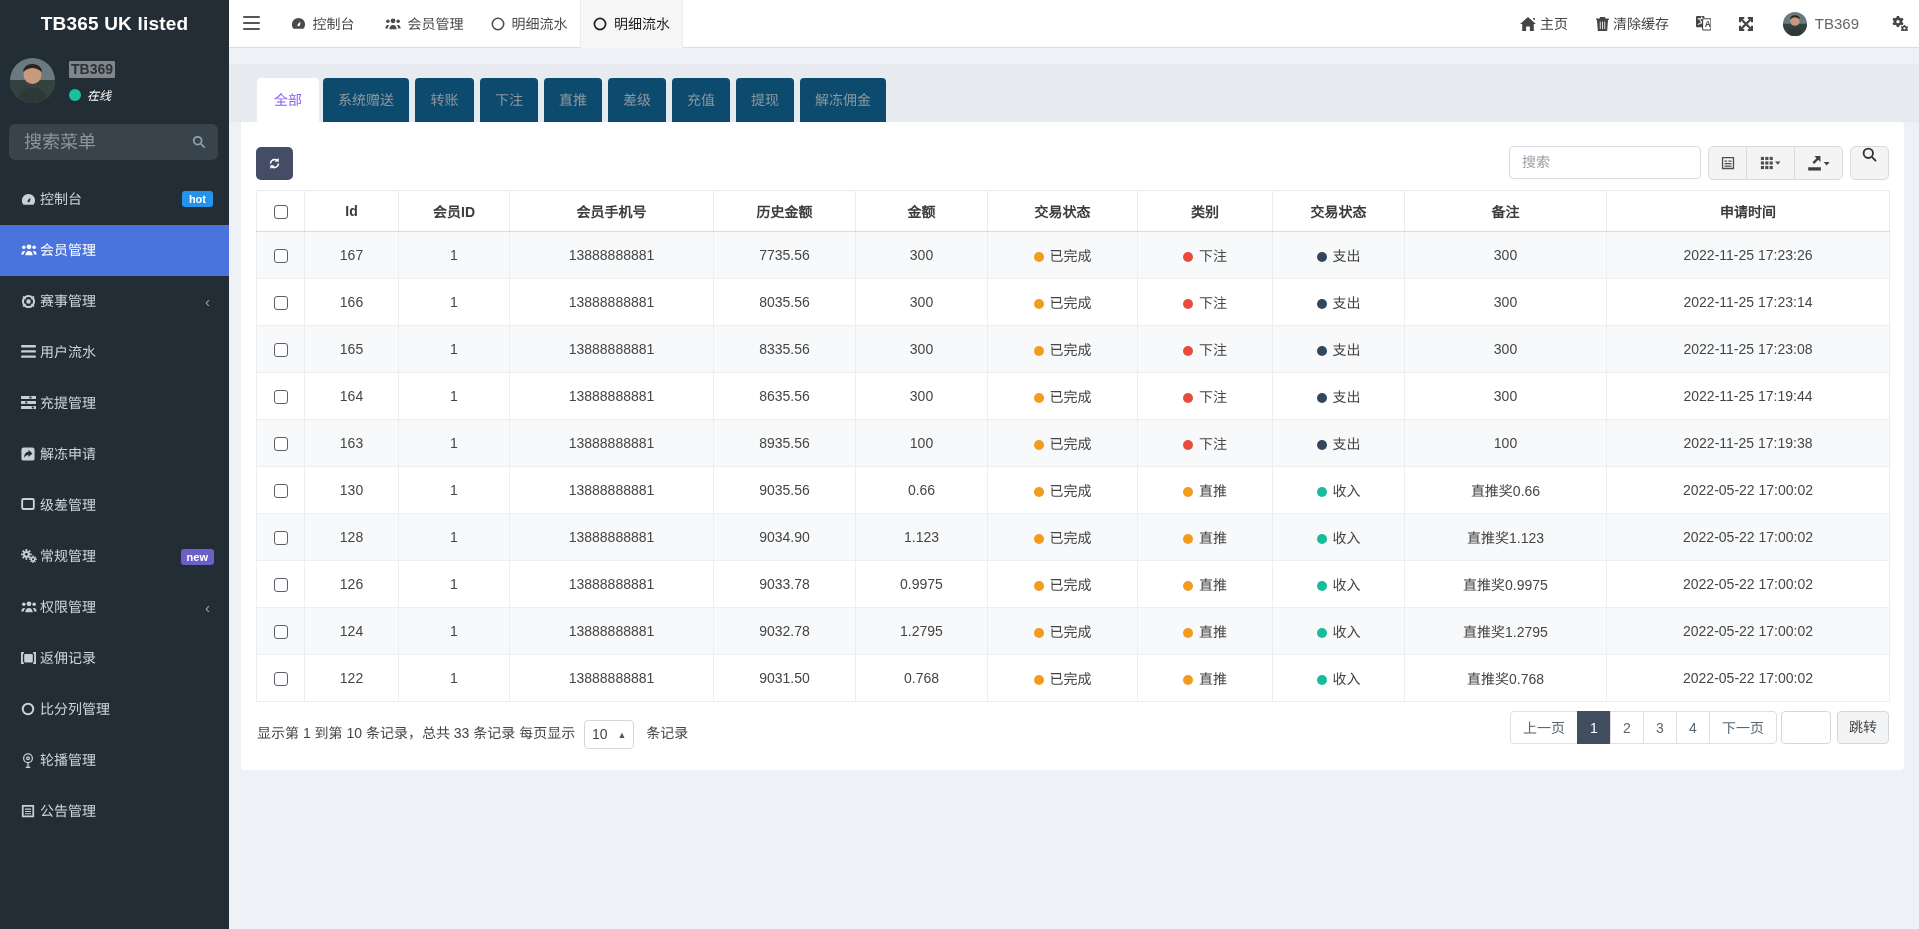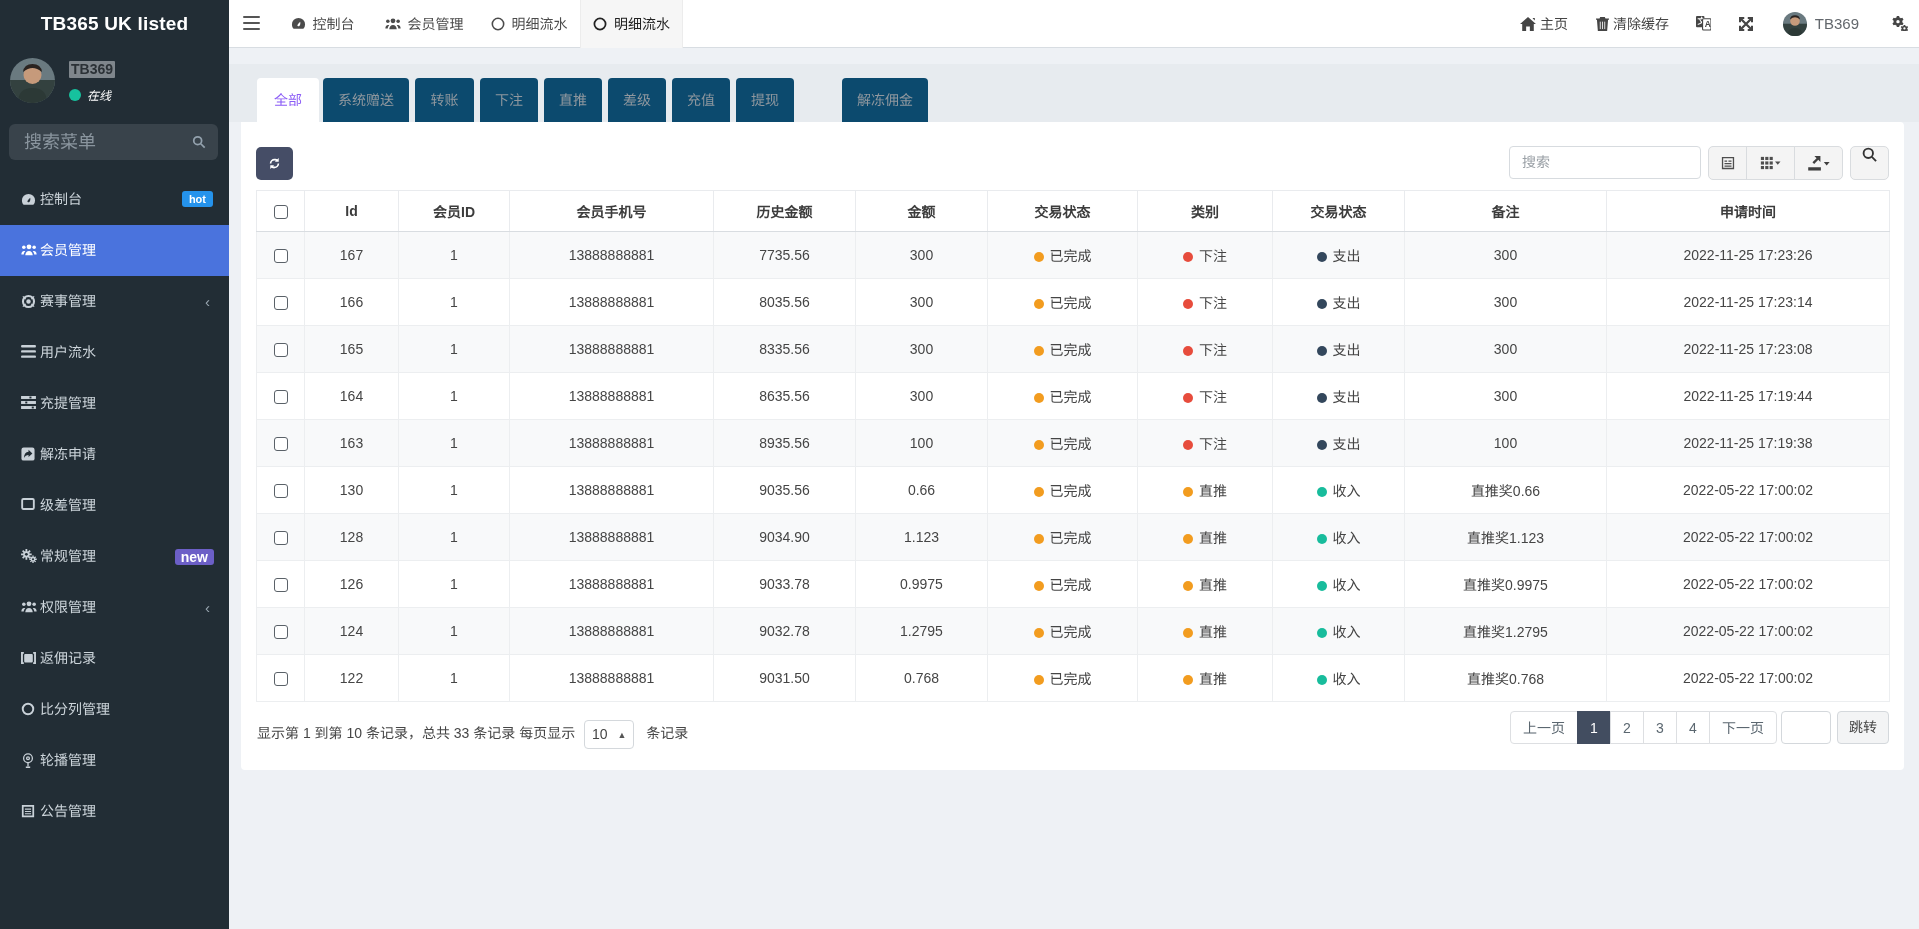--- a/index.html
+++ b/index.html
@@ -14,21 +14,21 @@
 .uname { position:absolute; left:69px; top:5px; background:#7f868c; color:#2b3136; font-size:14px; font-weight:700; padding:0 2px 1px; border-radius:1px; }
 .status { position:absolute; left:69px; top:30px; color:#fff; font-size:12px;font-style:italic; }
 .status i { display:inline-block; width:12px; height:12px; border-radius:50%; background:#16c29e; margin-right:6px; vertical-align:-1px; }
 .msearch { position:absolute; left:9px; top:124px; width:209px; height:36px; background:#39434b; border-radius:6px; color:#8a959e; font-size:18px; line-height:36px; padding-left:15px; }
 .msearch svg { position:absolute; right:12px; top:11px; }
 .menu { position:absolute; left:0; top:174px; width:229px; list-style:none; }
 .menu li { position:relative; height:51px; line-height:51px; color:#ccd4da; font-size:14px; padding-left:40px; }
 .menu li svg { position:absolute; left:21px; top:18px; }
 .menu li.active { background:#4a73dd; color:#fff; }
 .badge-hot { position:absolute; right:16px; top:17px; background:#2593ec; color:#fff; font-size:11px; font-weight:700; line-height:16px; padding:0 7px; border-radius:3px; }
-.badge-new { position:absolute; right:15px; top:18px; background:#6c5fc7; color:#fff; font-size:14px; font-weight:700; line-height:16px; padding:0 6px; border-radius:3px; }
+.badge-new { position:absolute; right:15px; top:18px; background:#6c5fc7; color:#fff; font-size:11px; font-weight:700; line-height:16px; padding:0 6px; border-radius:3px; }
 .caret-l { position:absolute; right:19px; top:0; color:#9aa7b1; font-size:15px; font-family:"Liberation Sans"; }
 
 .navbar { position:absolute; left:229px; top:0; width:1690px; height:48px; background:#fff; border-bottom:1px solid #d8dde2; z-index:9; }
 .burger { position:absolute; left:14px; top:16px; width:17px; height:15px; }
 .burger span { display:block; height:2.4px; background:#555; margin-bottom:3.6px; border-radius:1px; }
 .ntab { position:absolute; top:0; height:48px; line-height:48px; color:#4b4b4b; font-size:14px; }
 .ntab svg { vertical-align:-2px; margin-right:7px; }
 .ntab.on { background:#f6f6f6; border-left:1px solid #ececec; border-right:1px solid #ececec; }
 .nitem { position:absolute; top:0; height:48px; line-height:48px; color:#454545; font-size:14px; white-space:nowrap; }
 .nitem svg { vertical-align:-2px; }
@@ -223,21 +223,21 @@
 <div style="position:absolute; left:229px; top:64px; width:1690px; height:58px; background:#e7ebef;"></div>
 <div class="ftabs">
   <div class="ftab on" style="left:257px; width:62px;">全部</div>
   <div class="ftab" style="left:323px; width:86px;">系统赠送</div>
   <div class="ftab" style="left:415px; width:59px;">转账</div>
   <div class="ftab" style="left:480px; width:58px;">下注</div>
   <div class="ftab" style="left:544px; width:58px;">直推</div>
   <div class="ftab" style="left:608px; width:58px;">差级</div>
   <div class="ftab" style="left:672px; width:58px;">充值</div>
   <div class="ftab" style="left:736px; width:58px;">提现</div>
-  <div class="ftab" style="left:842px; width:86px;">解冻佣金</div>
+  <div class="ftab" style="left:800px; width:86px;">解冻佣金</div>
 </div>
 <div class="panel">
   <button class="btn-refresh"><svg width="13" height="13" viewBox="0 0 16 16" fill="#fff">
         <path d="M8 2.2A5.8 5.8 0 0 0 2.2 8h2A3.8 3.8 0 0 1 8 4.2c.6 0 1.2.15 1.7.4L8.4 5.9h4.8V1.1l-1.6 1.6A5.9 5.9 0 0 0 8 2.2z"></path>
         <path d="M8 13.8A5.8 5.8 0 0 0 13.8 8h-2A3.8 3.8 0 0 1 8 11.8c-.6 0-1.2-.15-1.7-.4l1.3-1.3H2.8v4.8l1.6-1.6c1 .64 2.2 1 3.6 1z"></path>
       </svg></button>
   <div class="tsearch">搜索</div>
   <div class="bgroup">
     <div class="bt" style="left:0; width:39px; border-radius:5px 0 0 5px;"><svg width="14" height="14" viewBox="0 0 16 16" fill="#4e4e4e">
           <path d="M1 1h14v14H1zm1.5 1.5v11h11v-11z" fill-rule="evenodd"></path>

